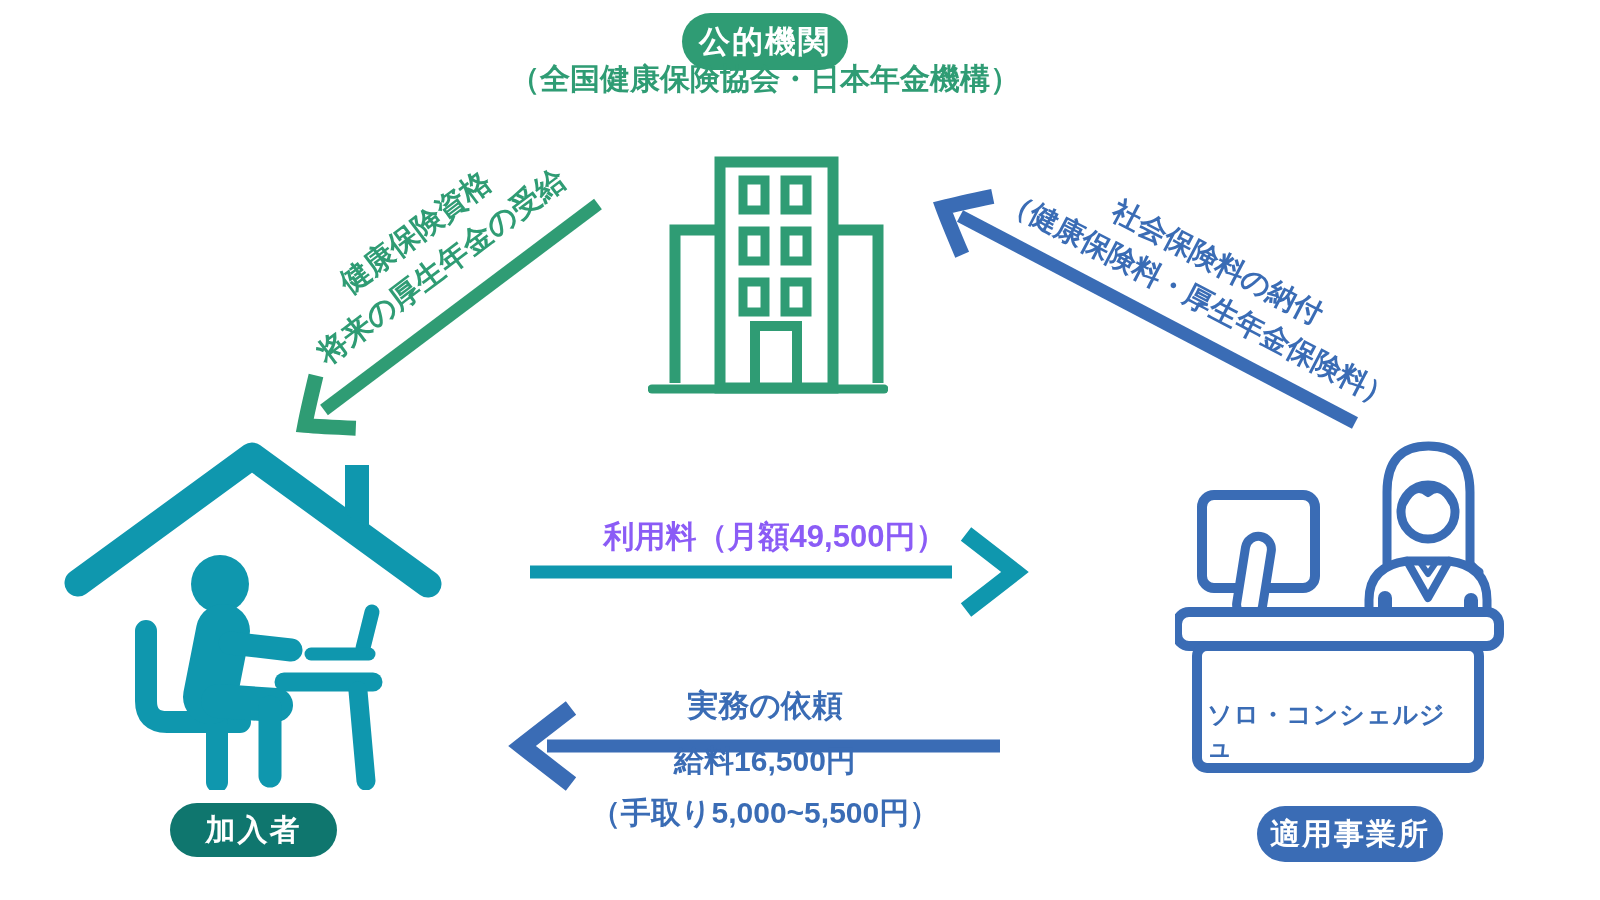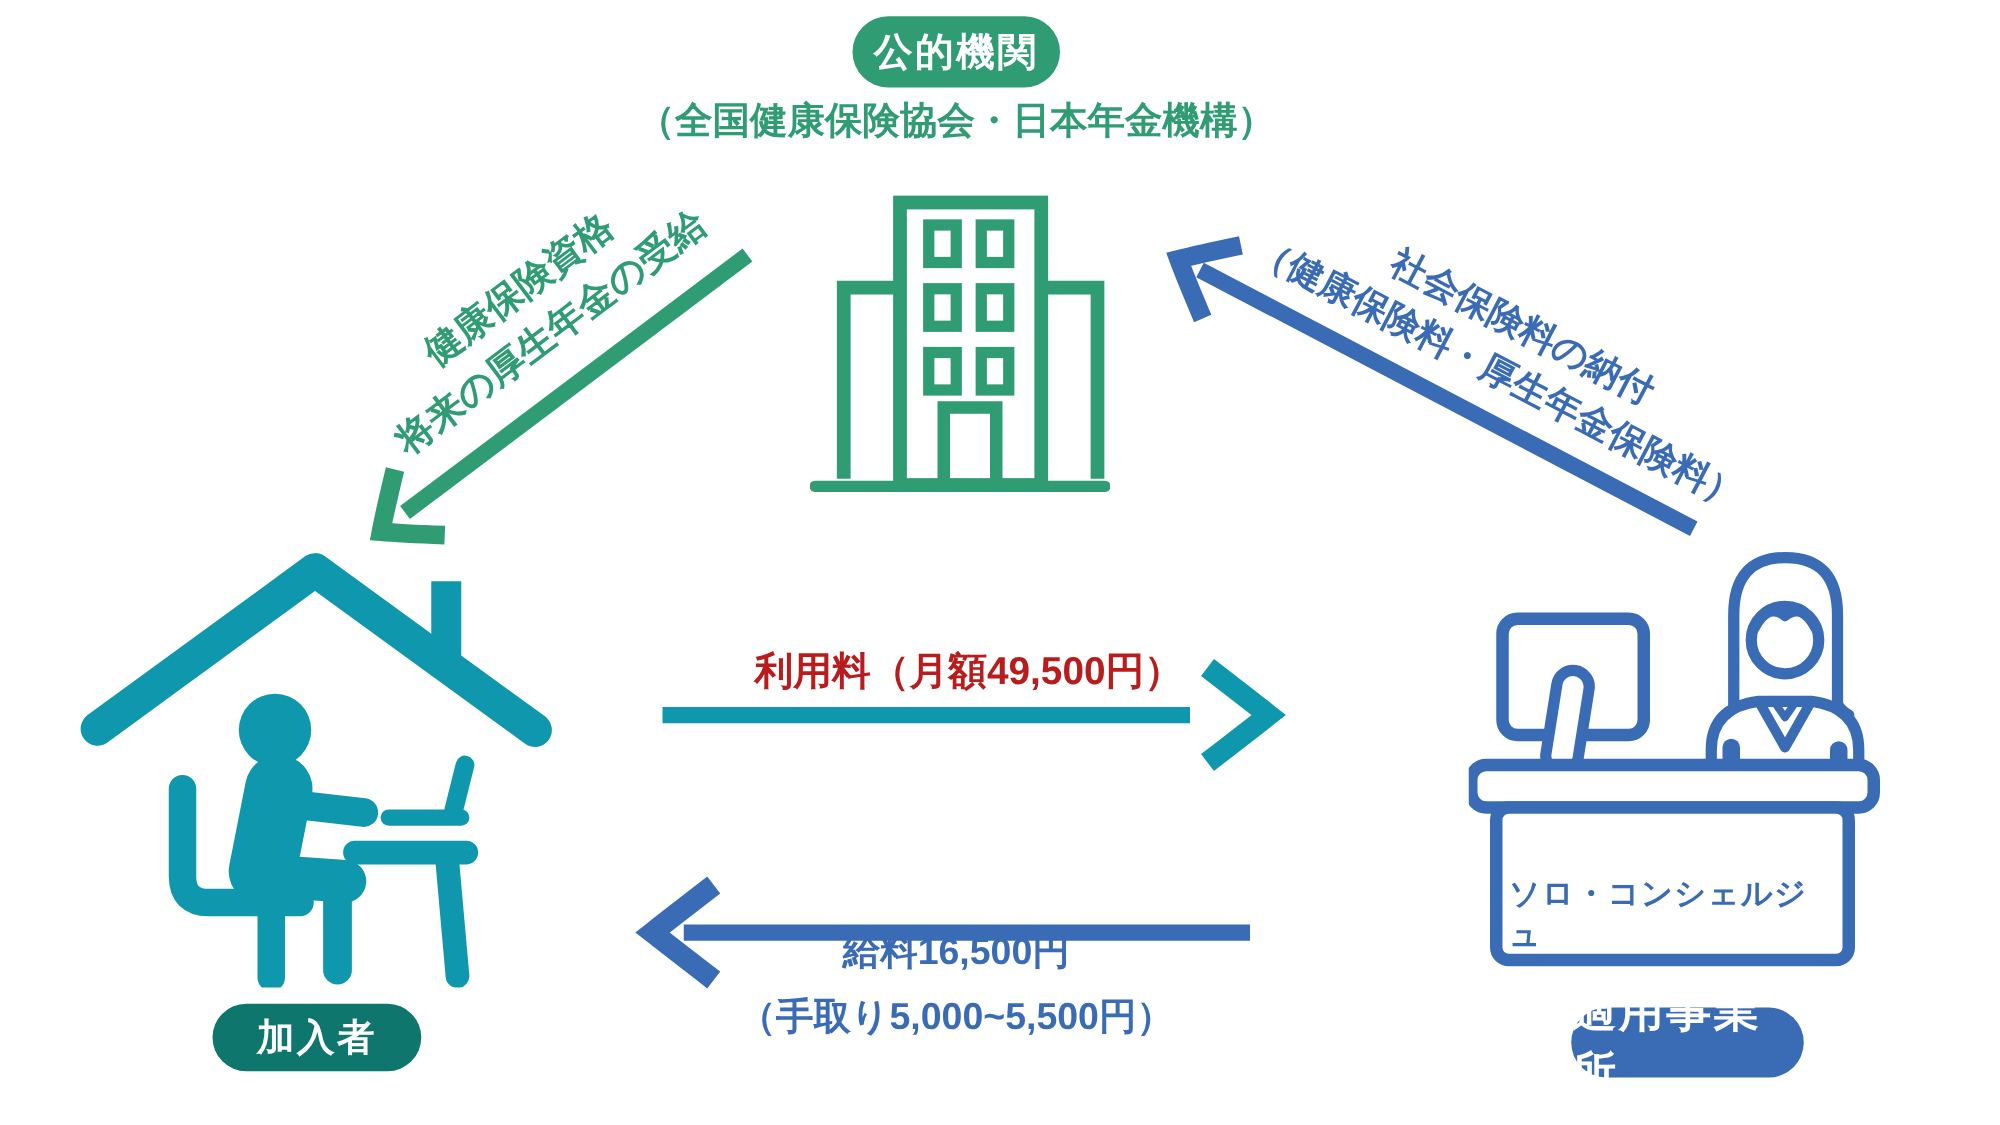--- a/index.html
+++ b/index.html
@@ -9,21 +9,21 @@
   }
   .badge{
     position:absolute;border-radius:999px;color:#fff;font-weight:bold;
     display:flex;align-items:center;justify-content:center;letter-spacing:2px;
   }
   .badge.green{background:#2f9c74;}
   .badge.teal{background:#0f766e;}
   .badge.blue{background:#3a6cb5;}
   .txt{position:absolute;font-weight:bold;text-align:center;}
   .txt.green{color:#2f9c74;}
-  .txt.teal{color:#b91c1c;}
+  .txt.teal{color:#8b5cf6;}
   .txt.blue{color:#3a6cb5;}
   .rot{position:absolute;font-weight:bold;text-align:center;}
   .rot.green{color:#2f9c74;transform:rotate(-37deg);}
   .rot.blue{color:#3a6cb5;transform:rotate(27.6deg);}
   svg{position:absolute;display:block;}
   .desk-label{
     position:absolute;color:#3a6cb5;font-weight:600;text-align:left;letter-spacing:1px;
   }
 </style>
 </head>
@@ -49,21 +49,21 @@
     </g>
 
     <g stroke="#3a6cb5" fill="none">
       <path d="M 547 746 L 1000 746" stroke-width="13"></path>
       <path d="M -50 -38 Q -15 -11 -1 0 Q -15 11 -50 38" stroke-width="17" transform="translate(521,746) rotate(180)"></path>
     </g>
   </svg>
 
   <div class="badge green" style="left:682px;top:13px;width:166px;height:57px;font-size:31px;">公的機関</div>
 
-  <div class="txt green" style="left:365px;top:76px;width:800px;font-size:30px;">（全国健康保険協会・日本年金機構）</div>
+  <div class="txt green" style="left:365px;top:59px;width:800px;font-size:30px;">（全国健康保険協会・日本年金機構）</div>
 
   <svg width="240" height="246" viewBox="0 0 240 246" style="left:648px;top:152px" stroke="#2f9c74" fill="none">
     <rect x="72" y="10" width="113" height="226" stroke-width="11"></rect>
     <path d="M 72 78 H 27 V 231" stroke-width="11"></path>
     <path d="M 185 78 H 230 V 231" stroke-width="11"></path>
     <path d="M 4 237 H 236" stroke-width="9" stroke-linecap="round"></path>
     <rect x="95" y="28" width="22" height="30" stroke-width="9"></rect>
     <rect x="137" y="28" width="22" height="30" stroke-width="9"></rect>
     <rect x="95" y="79" width="22" height="30" stroke-width="9"></rect>
     <rect x="137" y="79" width="22" height="30" stroke-width="9"></rect>
@@ -77,20 +77,21 @@
     <div>将来の厚生年金の受給</div>
   </div>
 
   <div class="rot blue" style="left:900px;top:240px;width:616px;font-size:29px;line-height:41px;">
     <div>社会保険料の納付</div>
     <div>（健康保険料・厚生年金保険料）</div>
   </div>
 
   <div class="txt teal" style="left:450px;top:516px;width:650px;font-size:31px;">利用料（月額49,500円）</div>
 
+  <div class="txt blue" style="left:440px;top:685px;width:650px;font-size:31px;">実務の依頼</div>
   <div class="txt blue" style="left:440px;top:741px;width:650px;font-size:30px;">給料16,500円</div>
   <div class="txt blue" style="left:440px;top:773px;width:650px;font-size:30px;margin-top:20px;">（手取り5,000~5,500円）</div>
 
   <svg width="385" height="355" viewBox="0 0 385 355" style="left:60px;top:435px">
     <g stroke="#0f97ae" fill="none" stroke-linecap="round" stroke-linejoin="round">
 
       <path d="M 18 148 L 192 21 L 368 149" stroke-width="27"></path>
 
       <path d="M 285 30 H 309 V 95 L 285 78 Z" fill="#0f97ae" stroke="none"></path>
 
@@ -131,15 +132,15 @@
       <rect x="27" y="63" width="113" height="93" rx="12" stroke-width="10"></rect>
       <rect x="66" y="104" width="26" height="82" rx="13" stroke-width="9" transform="rotate(9 79 145)"></rect>
 
       <rect x="2" y="180" width="322" height="34" rx="12" stroke-width="10"></rect>
       <rect x="22" y="214" width="282" height="122" rx="10" stroke-width="10"></rect>
     </g>
   </svg>
 
   <div class="desk-label" style="left:1207px;top:698px;width:262px;font-size:25px;">ソロ・コンシェルジュ</div>
 
-  <div class="badge blue" style="left:1257px;top:806px;width:186px;height:56px;font-size:36px;">適用事業所</div>
+  <div class="badge blue" style="left:1257px;top:806px;width:186px;height:56px;font-size:30px;">適用事業所</div>
 
 </div>
 
 </body></html>

